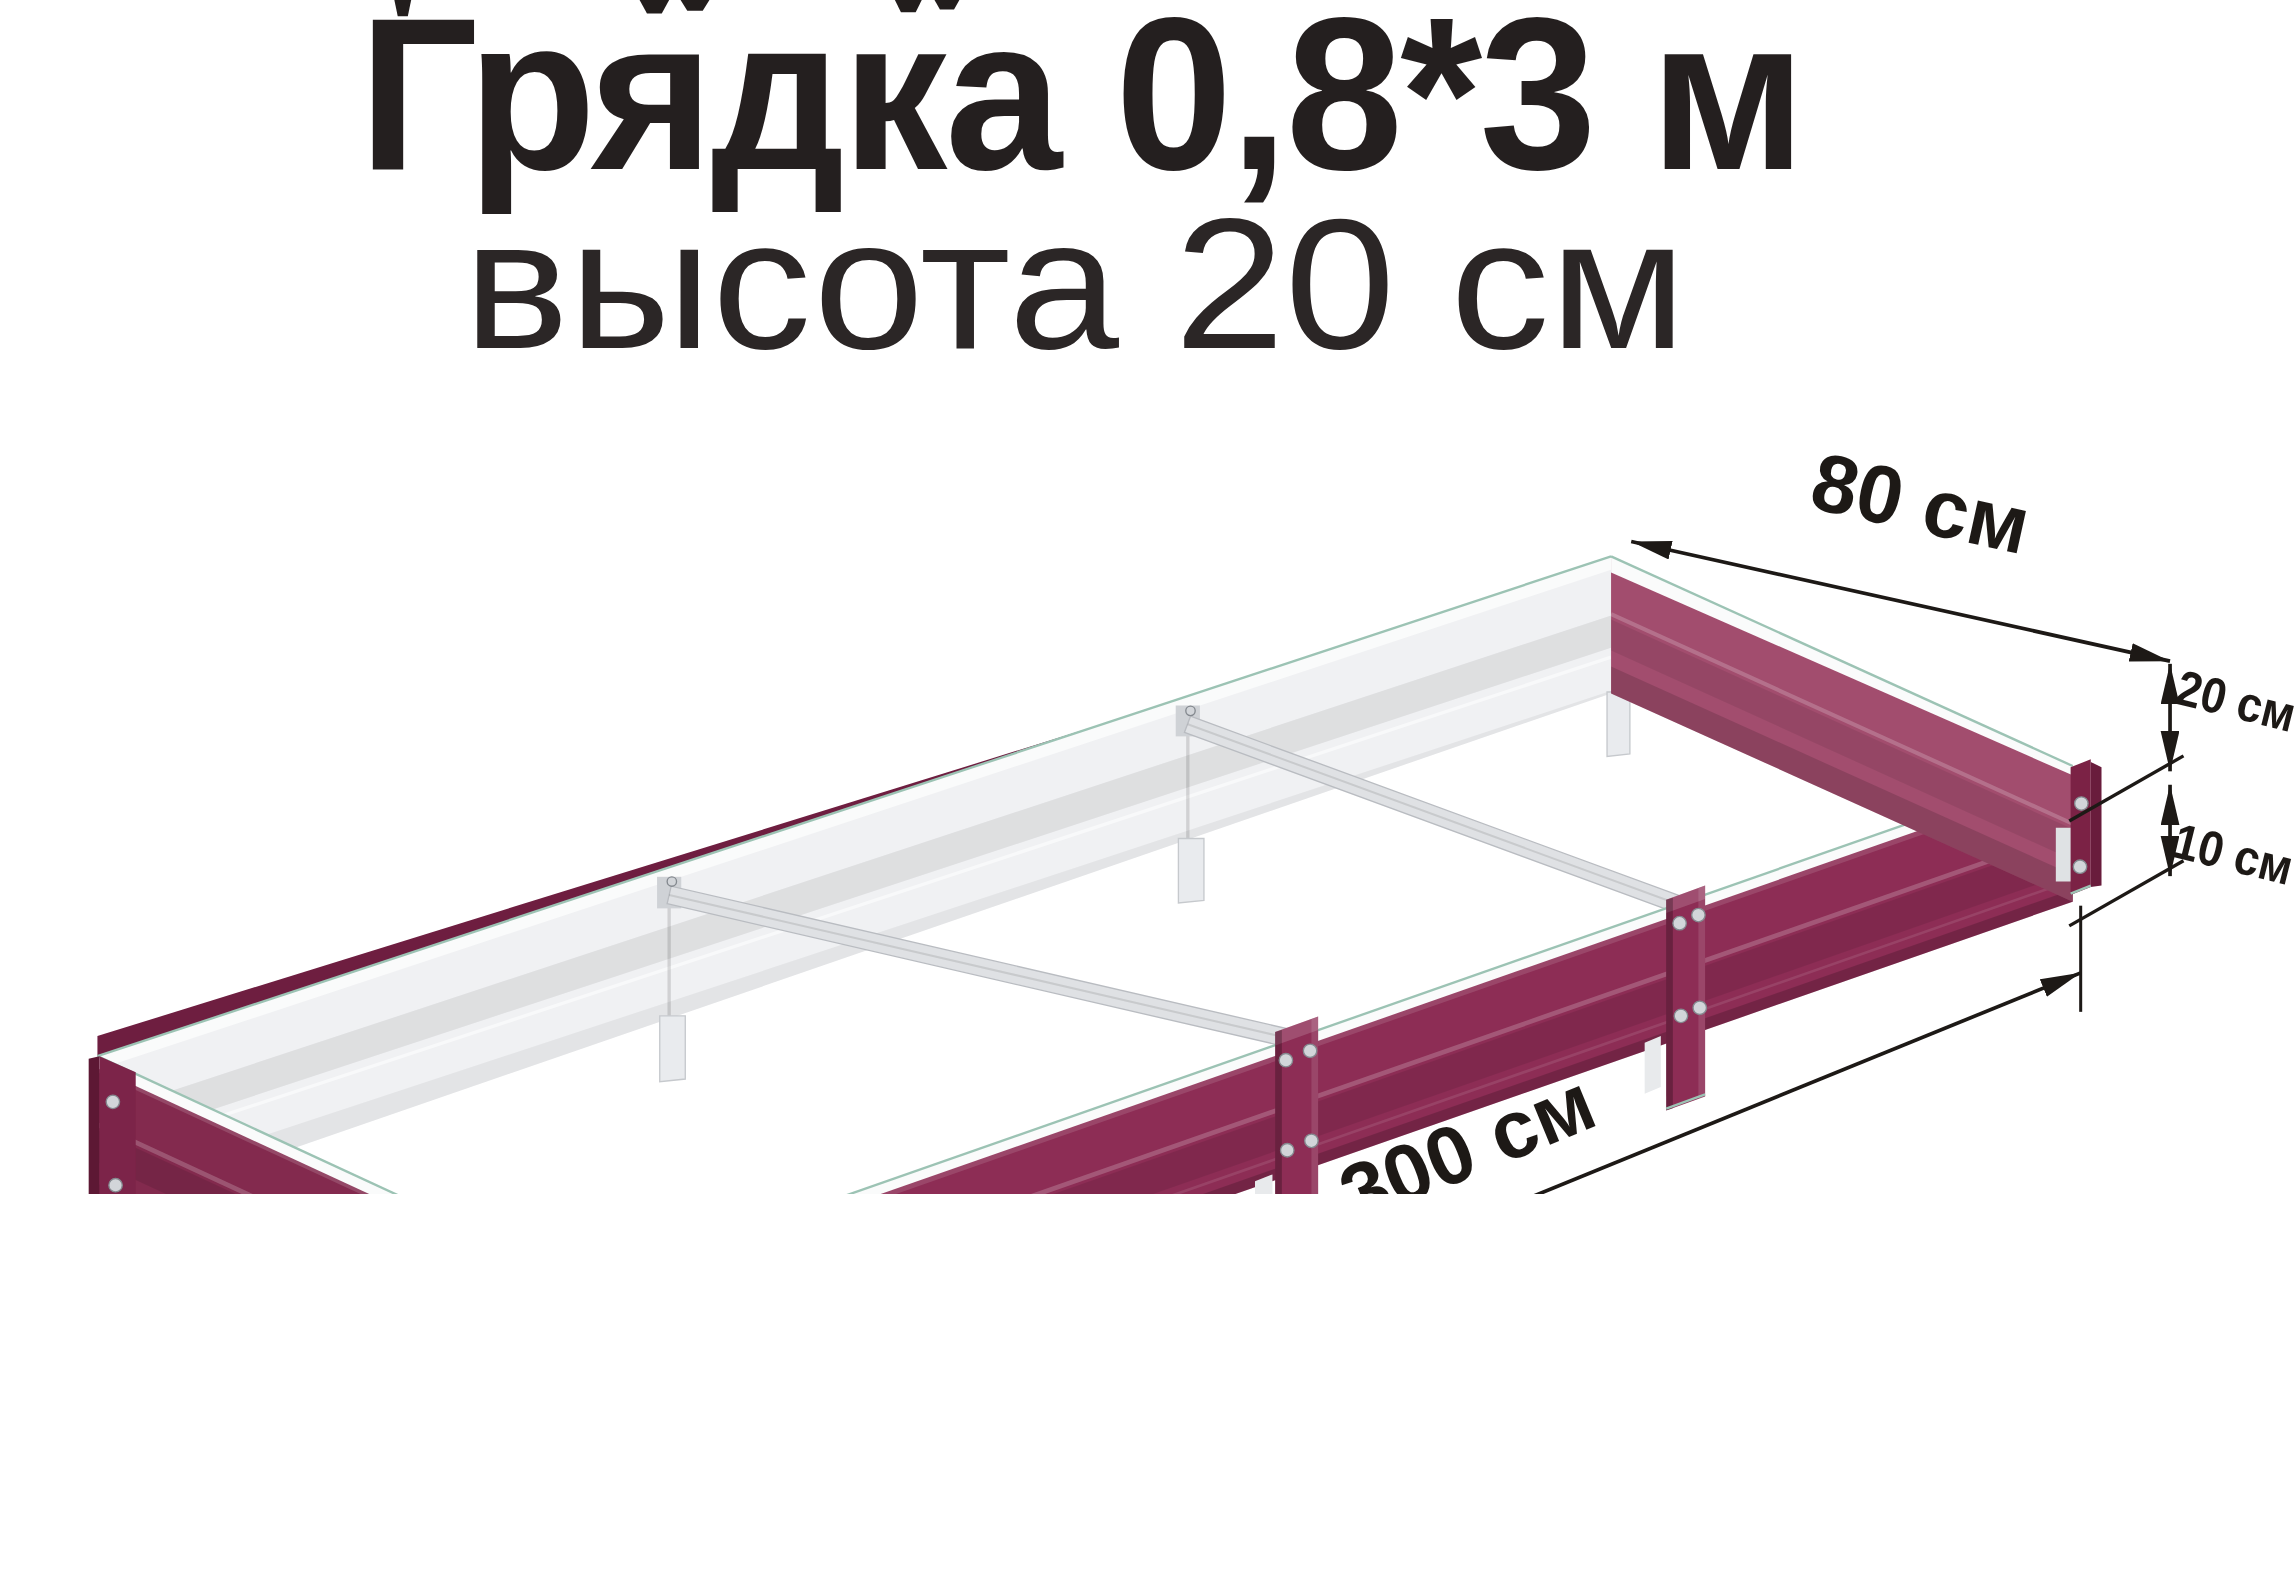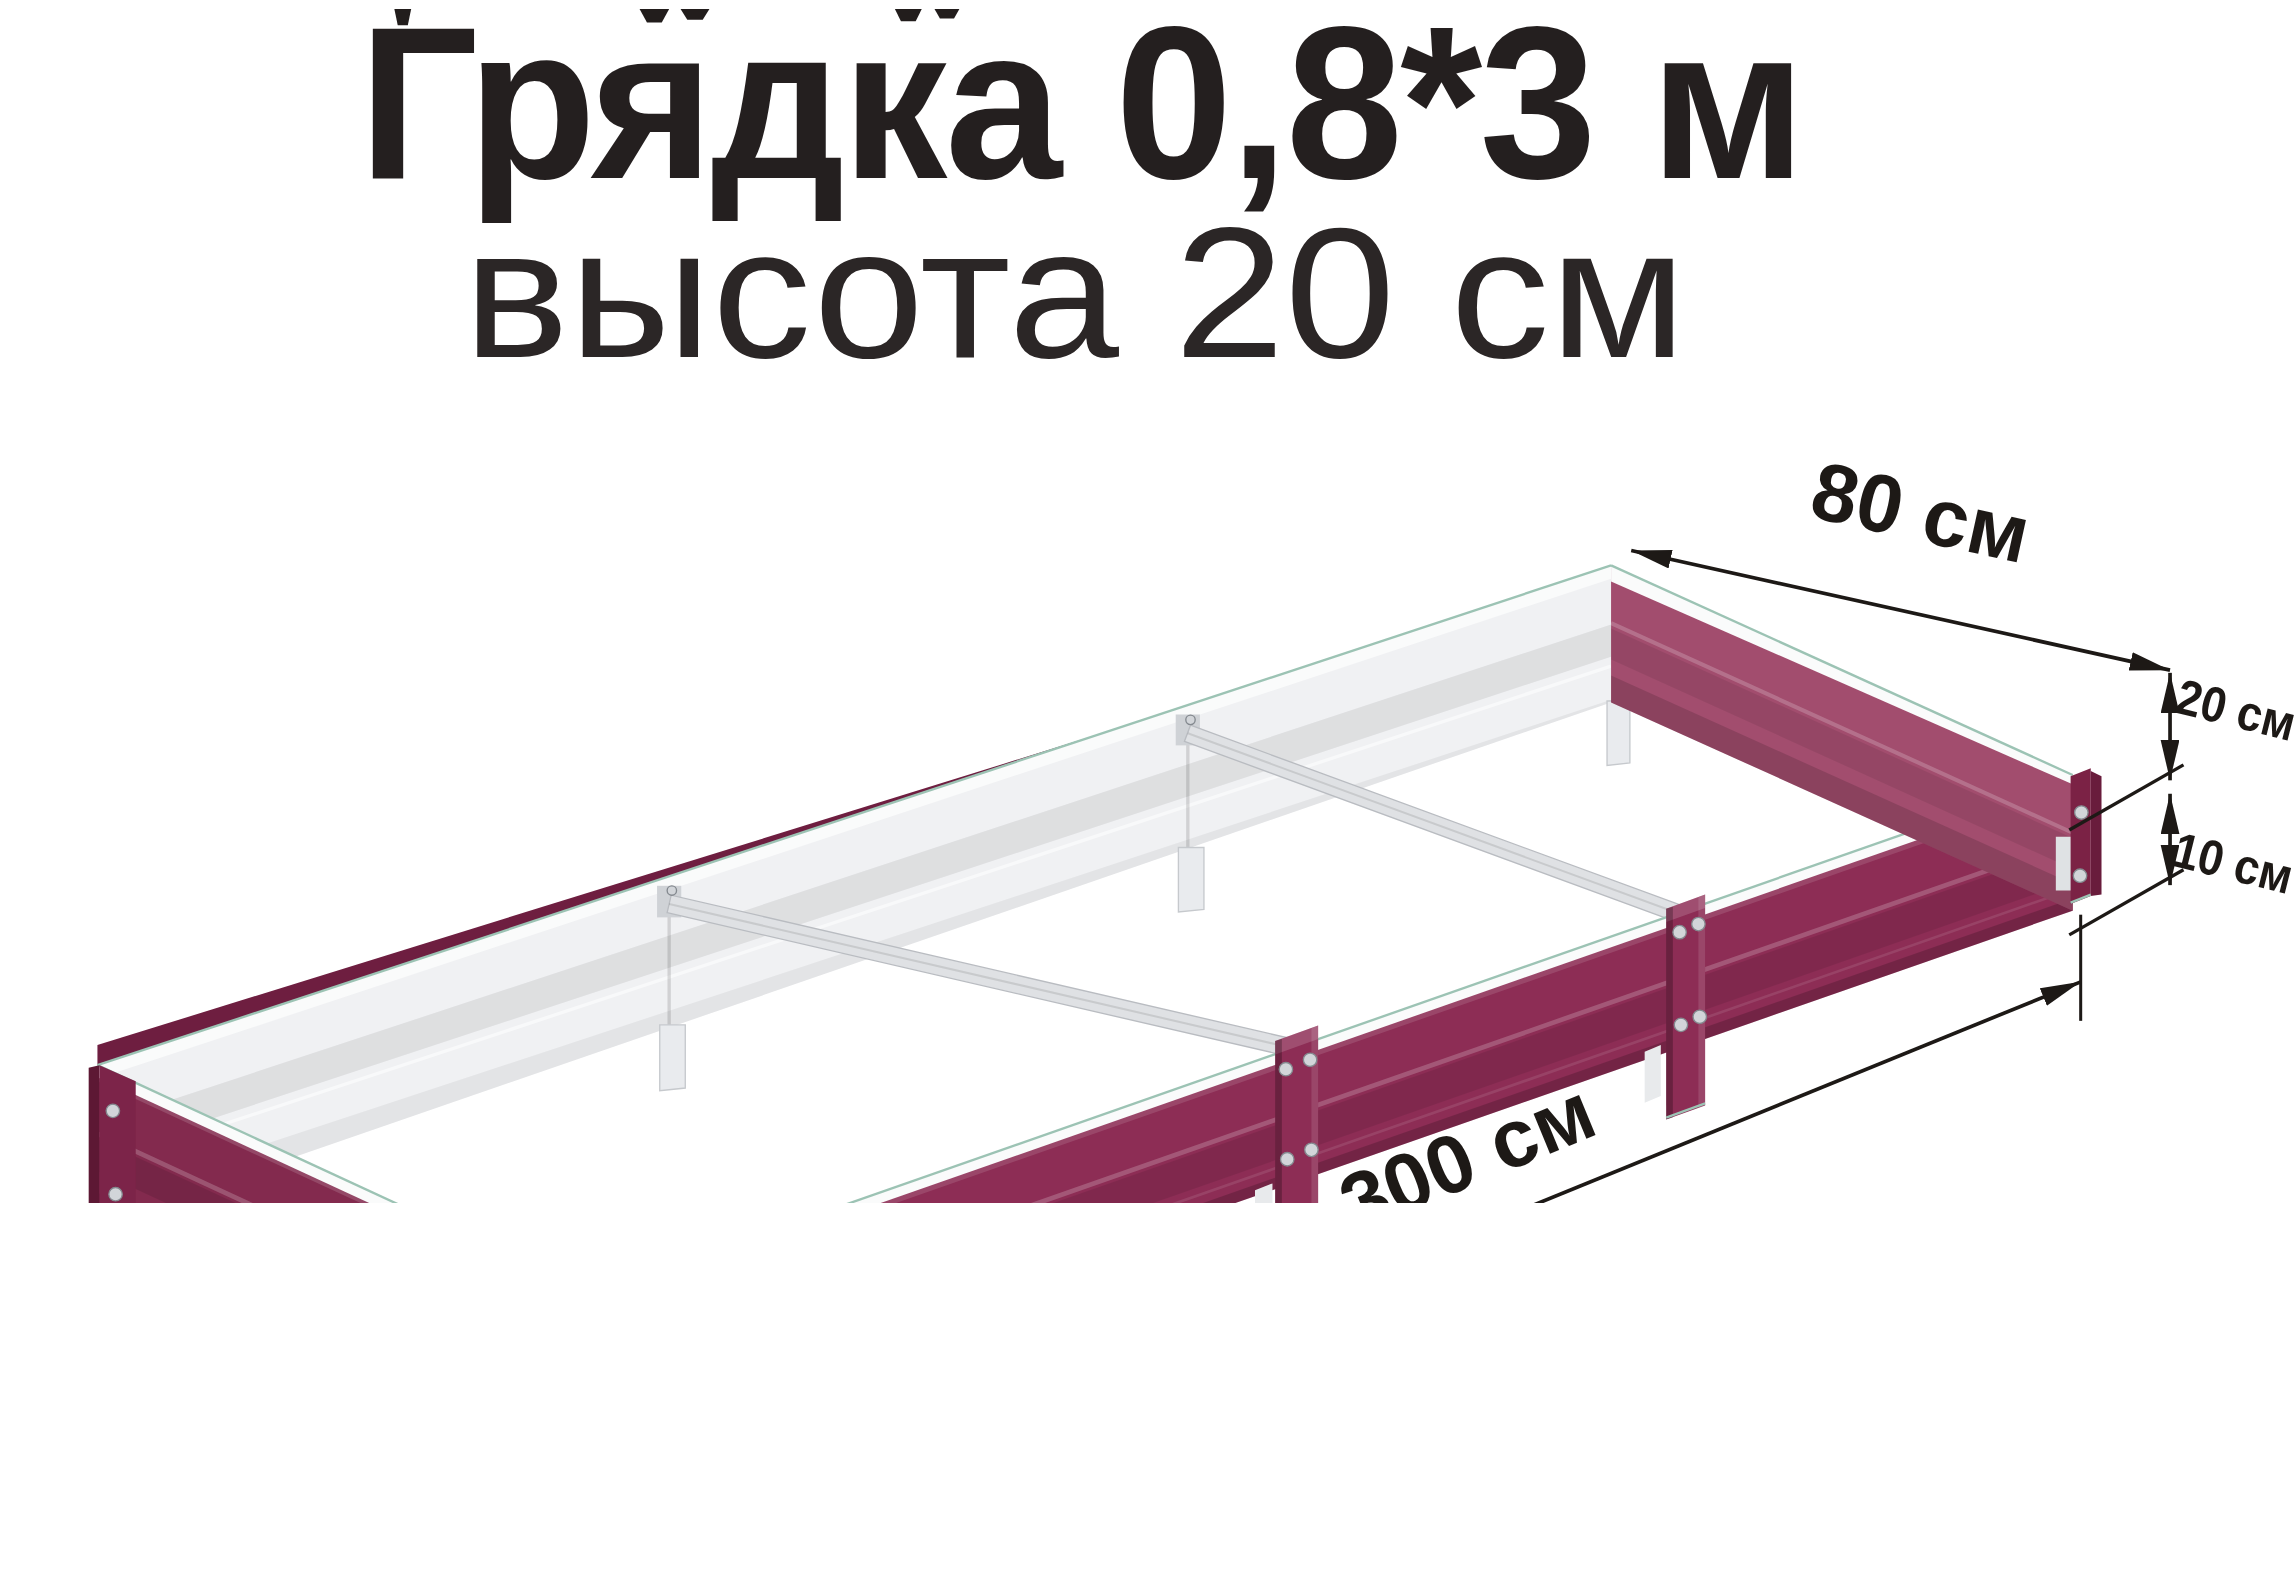--- a/index.html
+++ b/index.html
@@ -3,21 +3,21 @@
 <meta charset="utf-8">
 <style>
   :root{
     --background:#ffffff; --text-primary:#241f1f; --text-secondary:#2b2626;
     --dim:#1d1916; --bed-front:#8d2d55; --bed-right-end:#a24d6e; --bed-left-end:#832a4e;
     --bed-shadow:#5d1834; --interior-white:#f0f1f3; --rim-white:#fafbfb;
     --edge-teal:#9cc3b4; --rivet:#d2d5d9;
   }
   html,body{margin:0;padding:0;background:var(--background);}
   .stage{position:relative;width:2295px;height:1194px;background:var(--background);overflow:hidden;
-         font-family:"Liberation Sans", sans-serif;margin-top:9px;}
+         font-family:"Liberation Sans", sans-serif;}
   svg{display:block;}
   .t1{font:700 322px "Liberation Sans", sans-serif; fill:var(--text-primary); letter-spacing:-4px;}
   .t2{font:400 276px "Liberation Sans", sans-serif; fill:var(--text-secondary);}
   .dimlbl{font:700 122px "Liberation Sans", sans-serif; fill:var(--dim);}
   .dimlbl-sm{font:700 74px "Liberation Sans", sans-serif; fill:var(--dim);}
   .dimline{stroke:var(--dim); stroke-width:5.5; fill:none; marker-start:url(#ah); marker-end:url(#ah);}
   .extline{stroke:var(--dim); stroke-width:4.5; fill:none;}
   .tickline{stroke:var(--dim); stroke-width:5; fill:none;}
   .rivet{fill:var(--rivet); stroke:#84898f; stroke-width:2;}
   .rim{fill:var(--rim-white);}

